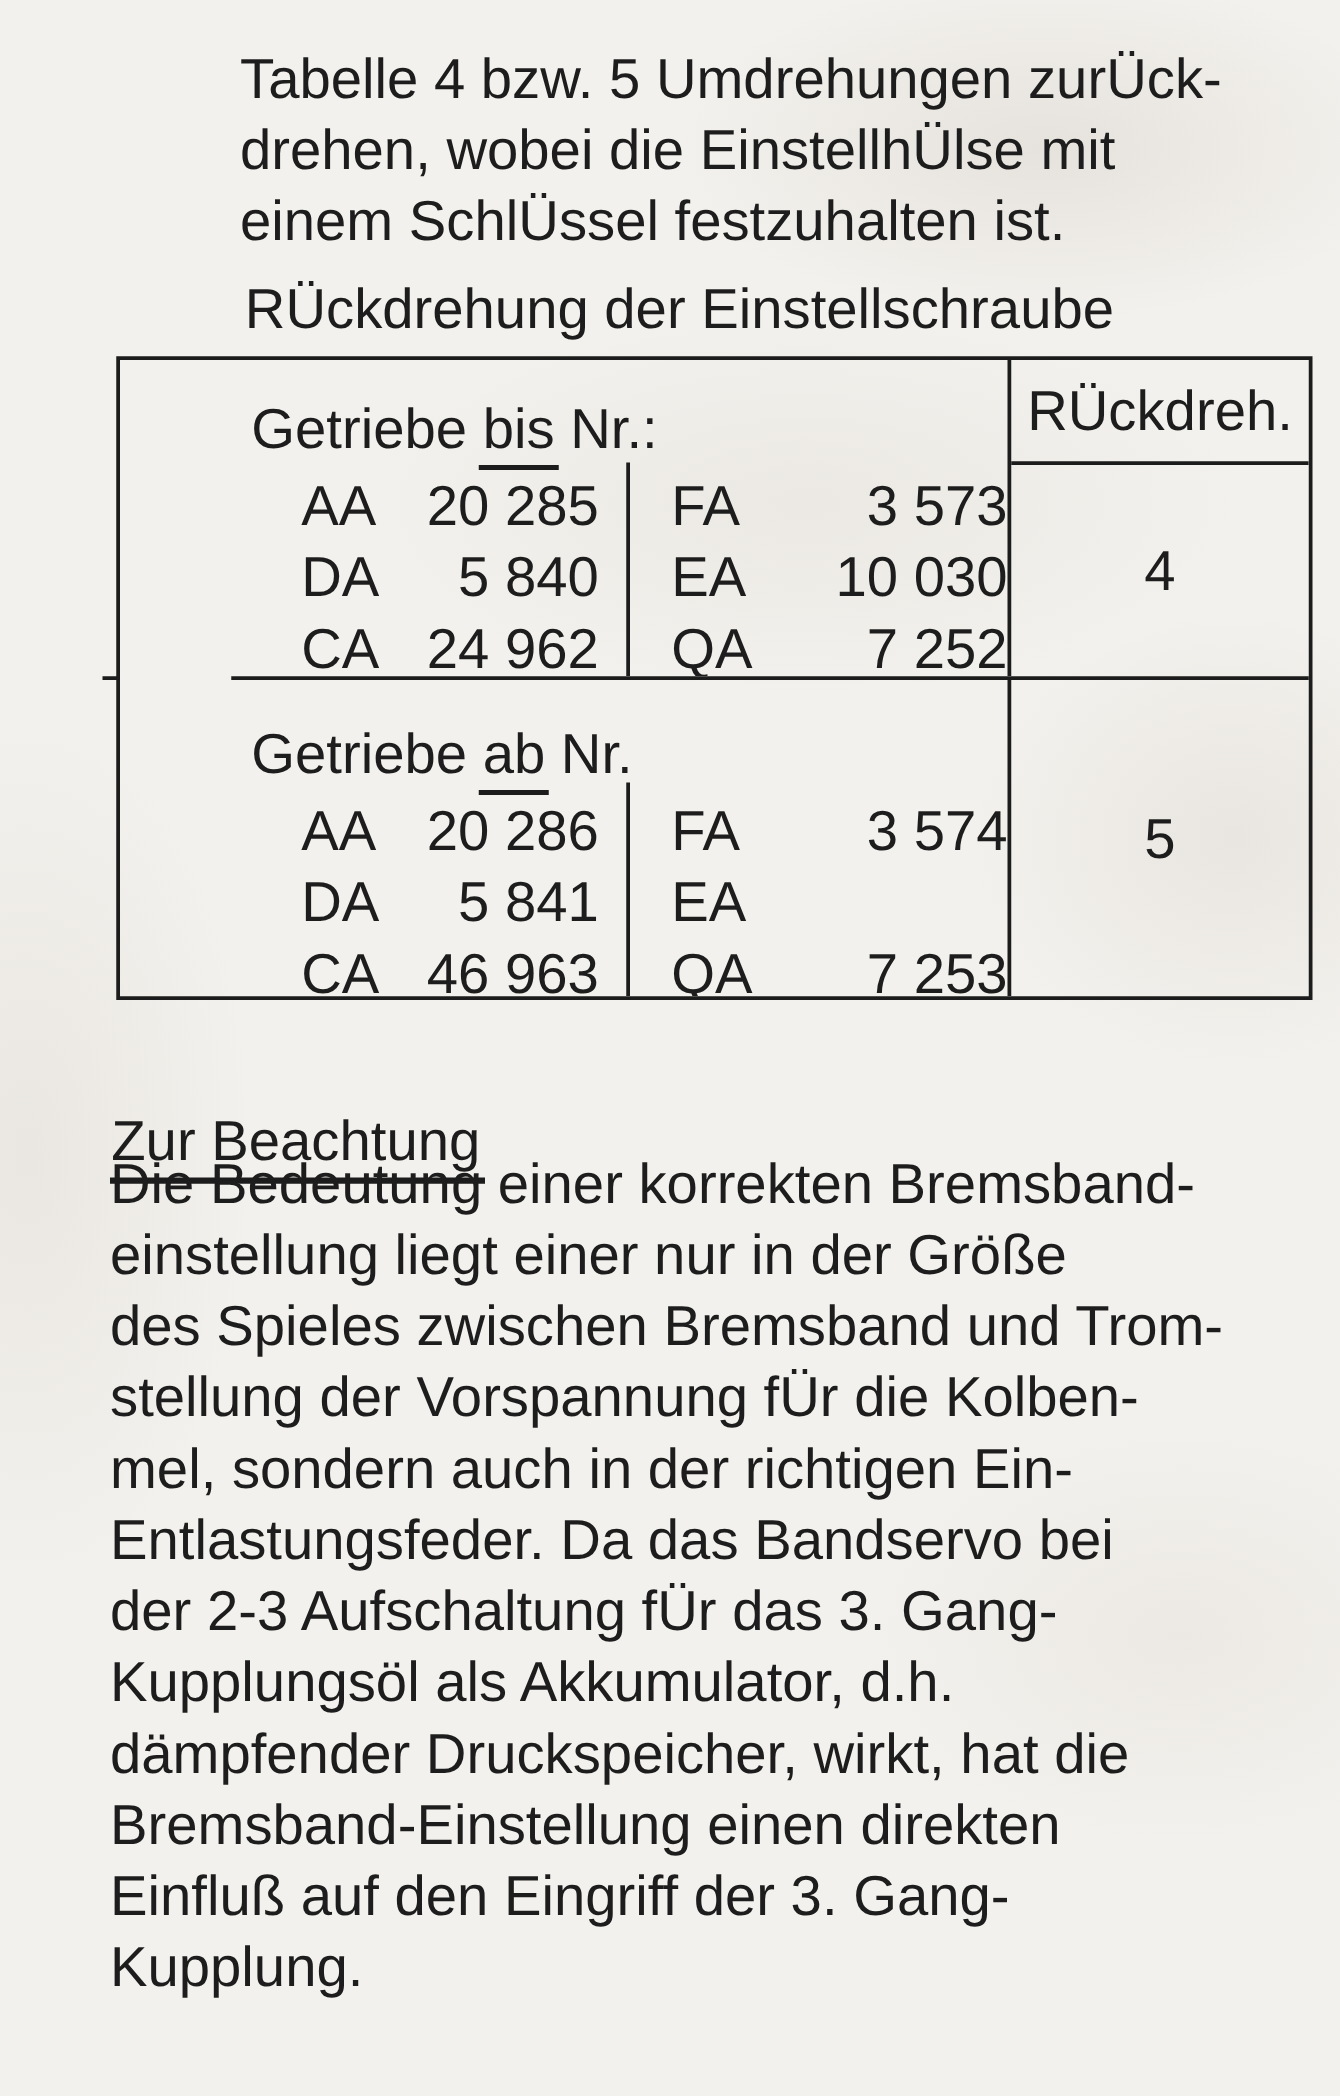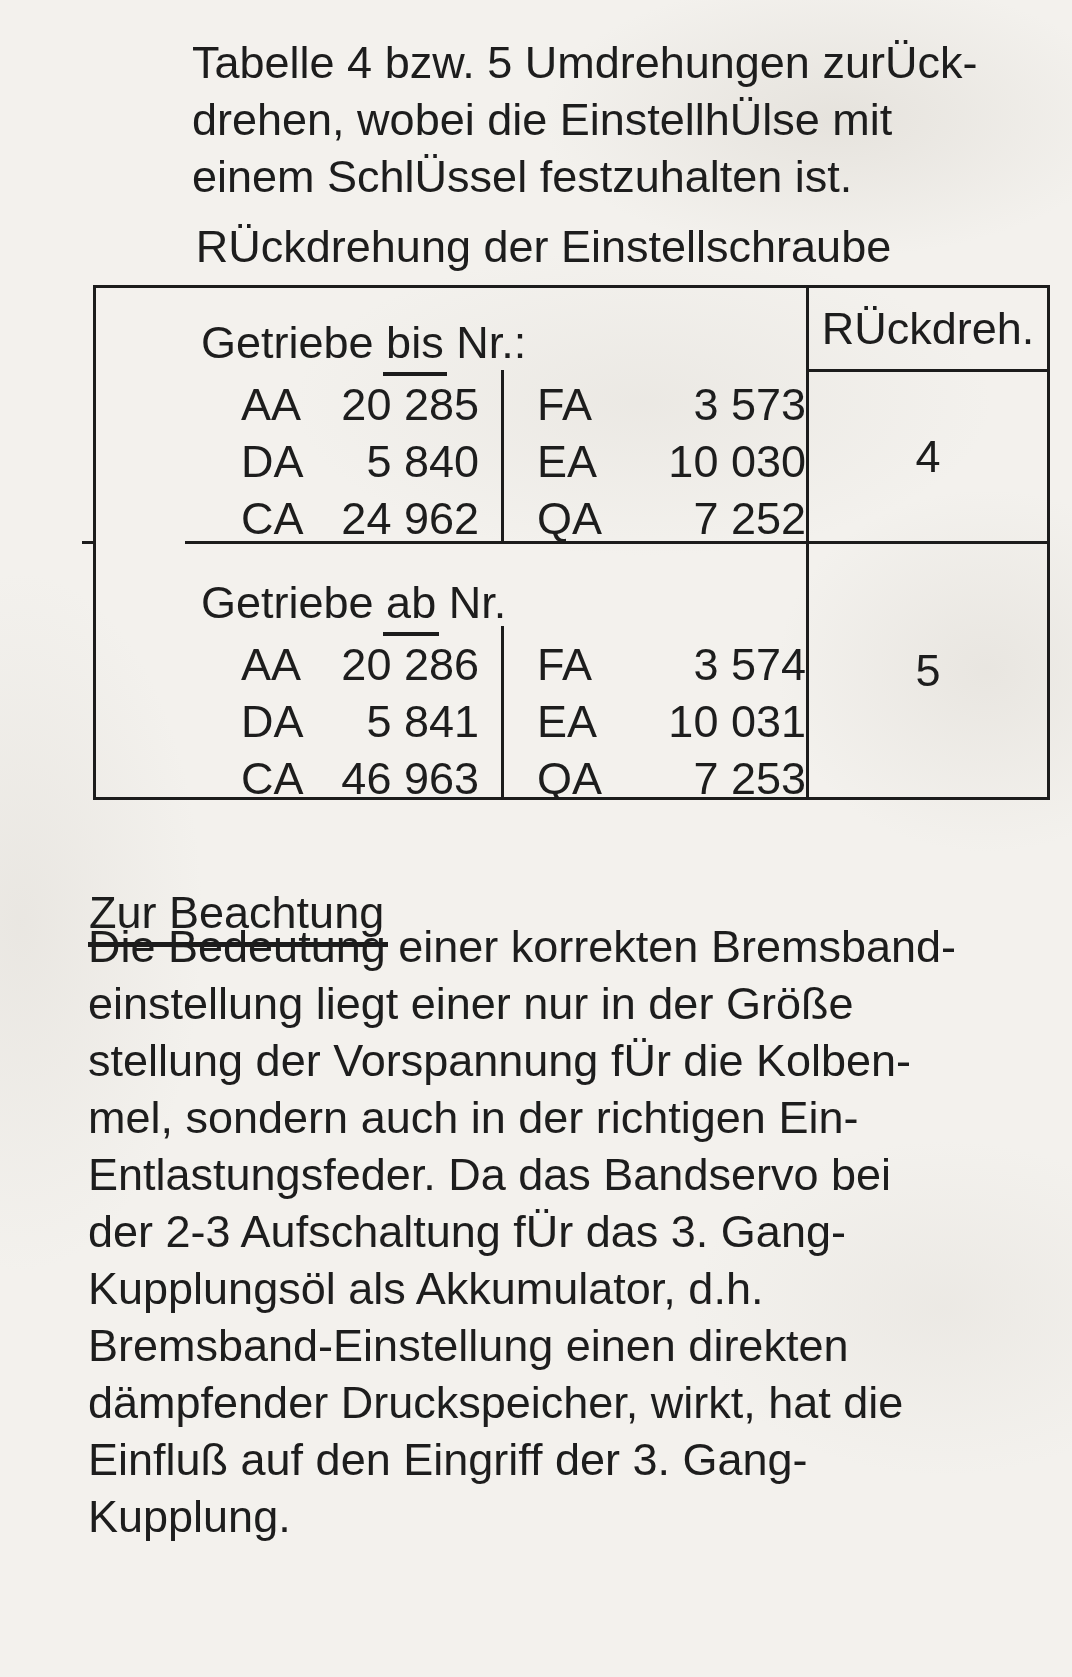--- a/index.html
+++ b/index.html
@@ -107,21 +107,20 @@
         <div class="grow">
           <span class="c1">AA</span>
           <span class="n1">20 286</span>
           <span class="c2">FA</span>
           <span class="n2">3 574</span>
         </div>
         <div class="grow">
           <span class="c1">DA</span>
           <span class="n1">5 841</span>
           <span class="c2">EA</span>
-          <span class="n2">10 031</span>
         </div>
         <div class="grow">
           <span class="c1">CA</span>
           <span class="n1">46 963</span>
           <span class="c2">QA</span>
           <span class="n2">7 253</span>
         </div>
       </div>
       <div class="gright">
         <div class="gright-val">5</div>
@@ -130,24 +129,25 @@
 
   </div>
 
   <div class="note-heading">
     <span class="u-head">Zur Beachtung</span>
   </div>
 
   <div class="note-body">
     <span class="txtline">Die Bedeutung einer korrekten Bremsband-</span>
     <span class="txtline">einstellung liegt einer nur in der Größe</span>
+    <span class="txtline">des Spieles zwischen Bremsband und Trom-</span>
     <span class="txtline">stellung der Vorspannung fÜr die Kolben-</span>
     <span class="txtline">mel, sondern auch in der richtigen Ein-</span>
     <span class="txtline">Entlastungsfeder. Da das Bandservo bei</span>
     <span class="txtline">der 2-3 Aufschaltung fÜr das 3. Gang-</span>
     <span class="txtline">Kupplungsöl als Akkumulator, d.h.</span>
+    <span class="txtline">dämpfender Druckspeicher, wirkt, hat die</span>
     <span class="txtline">Bremsband-Einstellung einen direkten</span>
-    <span class="txtline">dämpfender Druckspeicher, wirkt, hat die</span>
     <span class="txtline">Einfluß auf den Eingriff der 3. Gang-</span>
     <span class="txtline">Kupplung.</span>
   </div>
 
 </div>
 
 </body></html>

